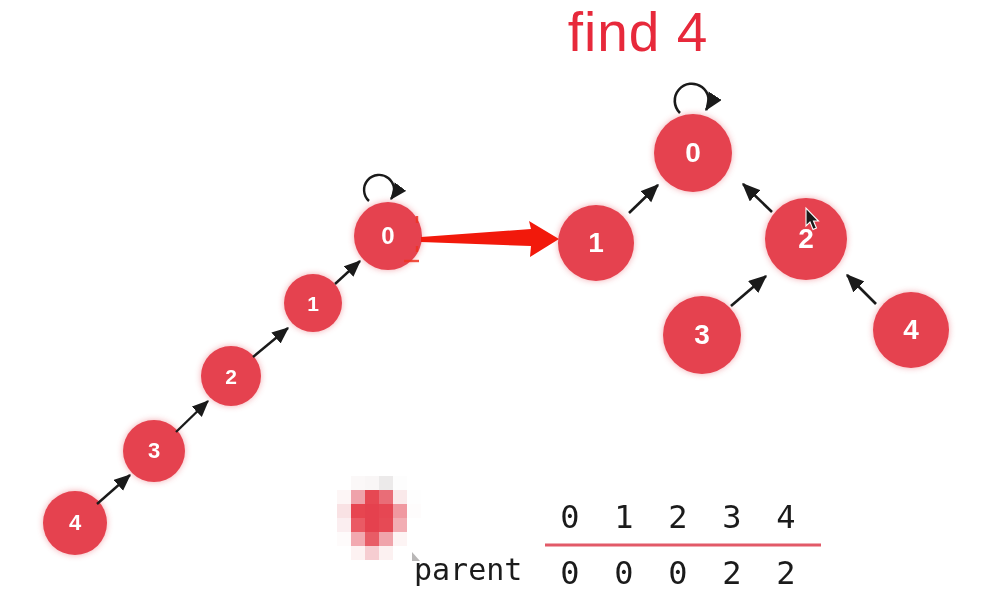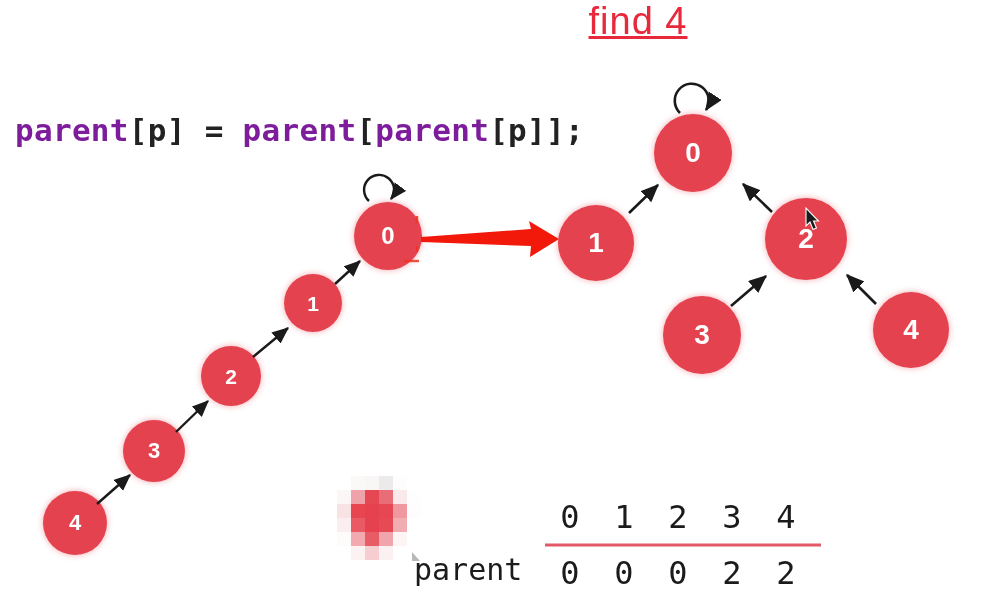--- a/index.html
+++ b/index.html
@@ -1,20 +1,20 @@
 <!DOCTYPE html>
 <html><head>
 <meta charset="utf-8">
 <style>
   html,body{margin:0;padding:0;background:#fff;}
   #canvas{position:relative;width:983px;height:599px;background:#ffffff;overflow:hidden;
           font-family:"Liberation Sans",sans-serif;}
   .abs{position:absolute;}
-  #title{left:478px;top:0px;width:320px;text-align:center;font-size:38px;color:#e7293b;
-         letter-spacing:1px;text-decoration:underline;}
+  #title{left:478px;top:0px;width:320px;text-align:center;font-size:55px;color:#e7293b;
+         letter-spacing:1px;}
   #code{left:15px;top:112px;font-family:"DejaVu Sans Mono",monospace;font-weight:bold;
         font-size:31px;letter-spacing:0.3px;white-space:pre;}
   .code-purple{color:#7d1d9c;}
   .code-black{color:#222222;}
   .node{position:absolute;border-radius:50%;background:#e5424f;color:#ffffff;
         display:flex;align-items:center;justify-content:center;
         font-weight:bold;font-family:"Liberation Sans",sans-serif;
         box-shadow:0 0 6px rgba(229,66,79,.45);}
   .node span{line-height:1;}
   svg.overlay{position:absolute;left:0;top:0;z-index:5;pointer-events:none;}
@@ -25,21 +25,20 @@
   #mosaic{left:337px;top:476px;display:grid;grid-template-columns:repeat(6,14px);
           grid-auto-rows:14px;}
 </style>
 </head>
 <body>
 
 <div id="canvas">
 
   <div class="abs" id="title">find 4</div>
 
-  <div class="abs" id="code"><span class="code-purple">parent</span><span class="code-black">[p] = </span><span class="code-purple">parent</span><span class="code-black">[</span><span class="code-purple">parent</span><span class="code-black">[p]];</span></div>
 
   <div class="node" style="left:354px;top:202px;width:68px;height:68px;font-size:24px;">
       <span>0</span>
     </div>
   <div class="node" style="left:284px;top:274px;width:58px;height:58px;font-size:21px;">
       <span>1</span>
     </div>
   <div class="node" style="left:201px;top:346px;width:60px;height:60px;font-size:21px;">
       <span>2</span>
     </div>

